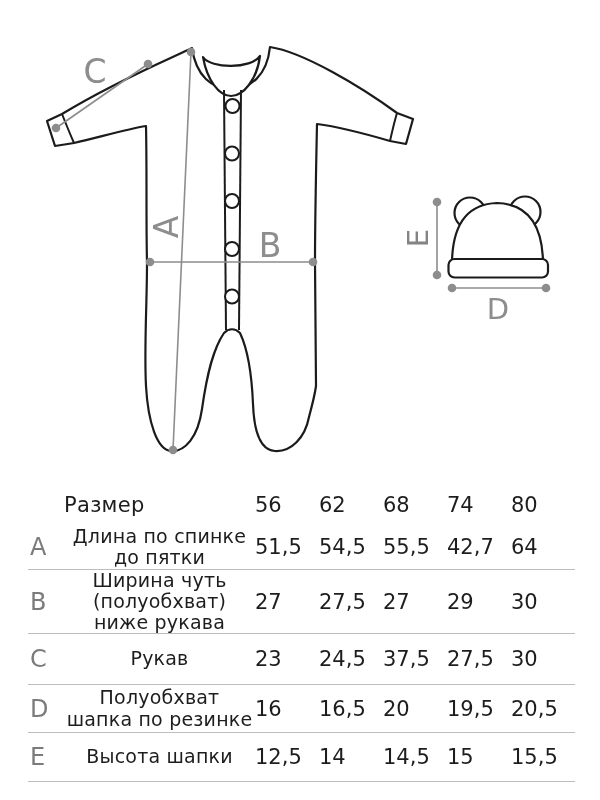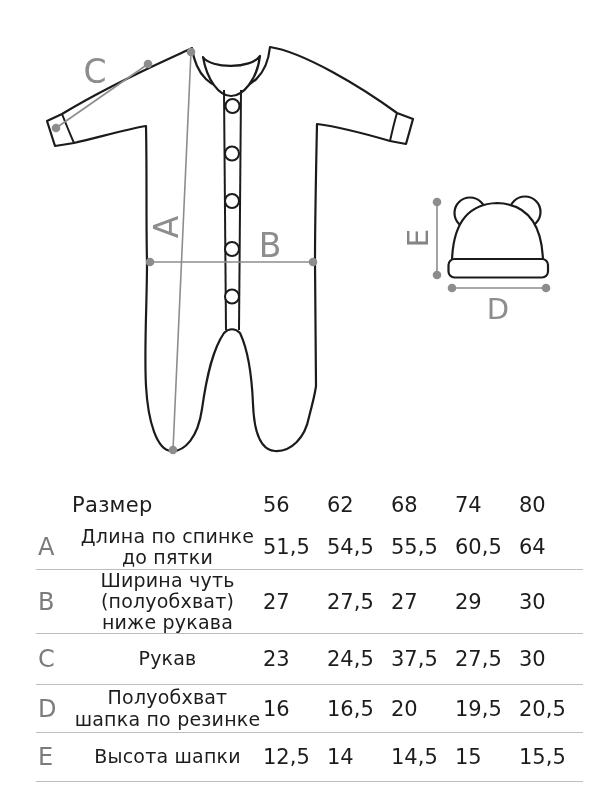--- a/index.html
+++ b/index.html
@@ -1,18 +1,18 @@
 <!DOCTYPE html>
 <html><head>
 <meta charset="utf-8">
 <style>
   html,body{margin:0;padding:0;background:#ffffff;}
   body{width:600px;height:800px;overflow:hidden;font-family:"DejaVu Sans","Liberation Sans",sans-serif;}
   .diagram-wrap{width:600px;height:482px;position:relative;}
-  .table-wrap{margin-left:36px;width:547px;margin-top:3px;color:#1d1d1d;}
+  .table-wrap{margin-left:28px;width:547px;margin-top:3px;color:#1d1d1d;}
   .t-row{display:flex;align-items:center;}
   .t-row.data{border-bottom:1px solid #bdbdbd;}
   .t-head{height:40px;}
   .row-a{height:44px;}
   .row-b{height:63px;}
   .row-c{height:50px;}
   .row-d{height:47px;}
   .row-e{height:48px;}
   .c-letter{width:36px;flex:0 0 36px;font-size:24px;color:#7b7b7b;text-align:left;padding-left:2px;box-sizing:border-box;}
   .c-label{flex:1 1 auto;font-size:19px;line-height:1.12;color:#1d1d1d;letter-spacing:.2px;text-align:center;}
@@ -104,21 +104,21 @@
 
   <div class="t-row data row-a">
     <div class="c-letter">A</div>
     <div class="c-label">
       <div>Длина по спинке</div>
       <div>до пятки</div>
     </div>
     <div class="c-val">51,5</div>
     <div class="c-val">54,5</div>
     <div class="c-val">55,5</div>
-    <div class="c-val">60,5</div>
+    <div class="c-val">42,7</div>
     <div class="c-val">64</div>
   </div>
 
   <div class="t-row data row-b">
     <div class="c-letter">B</div>
     <div class="c-label">
       <div>Ширина чуть</div>
       <div>(полуобхват)</div>
       <div>ниже рукава</div>
     </div>

